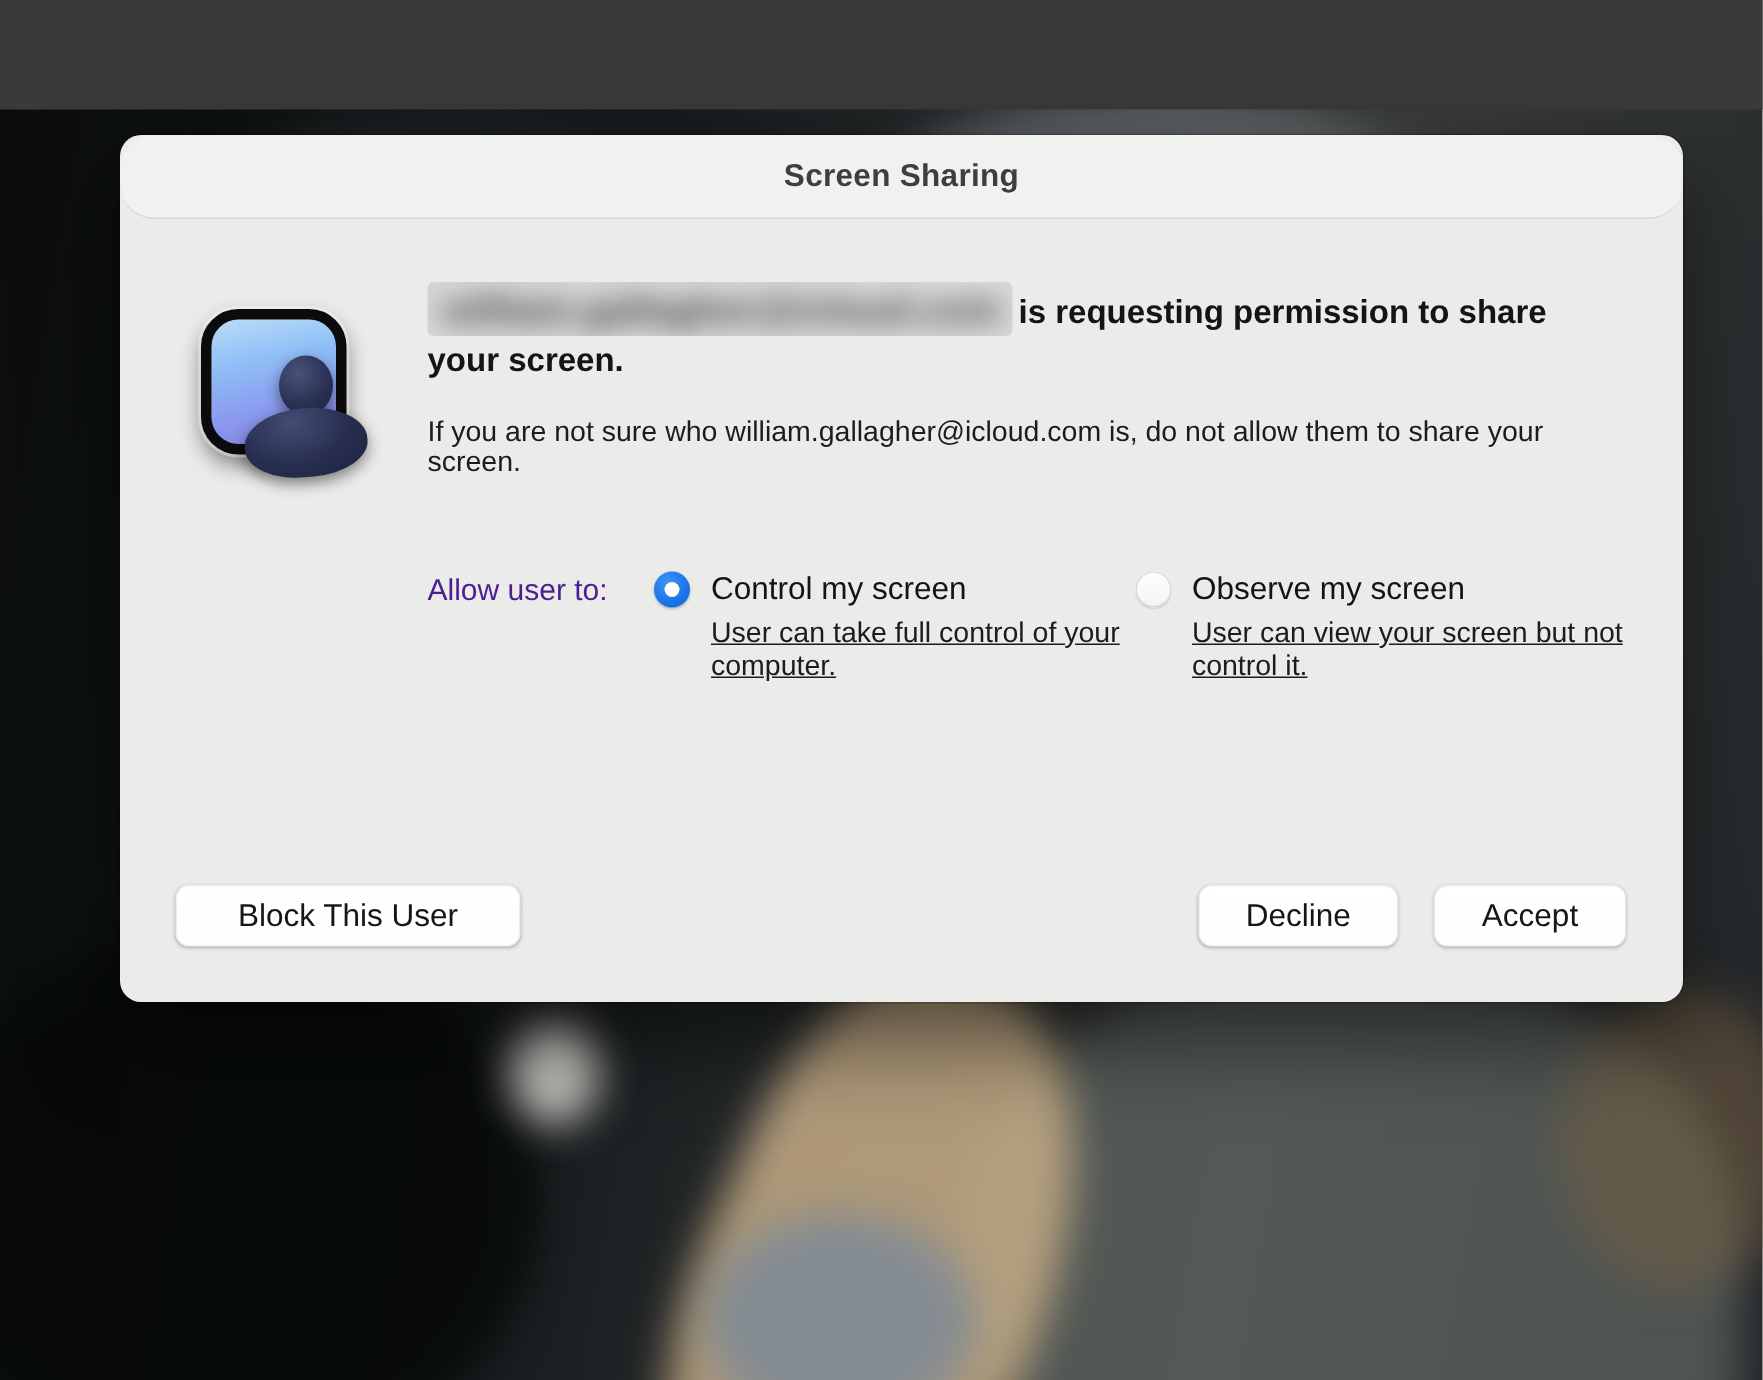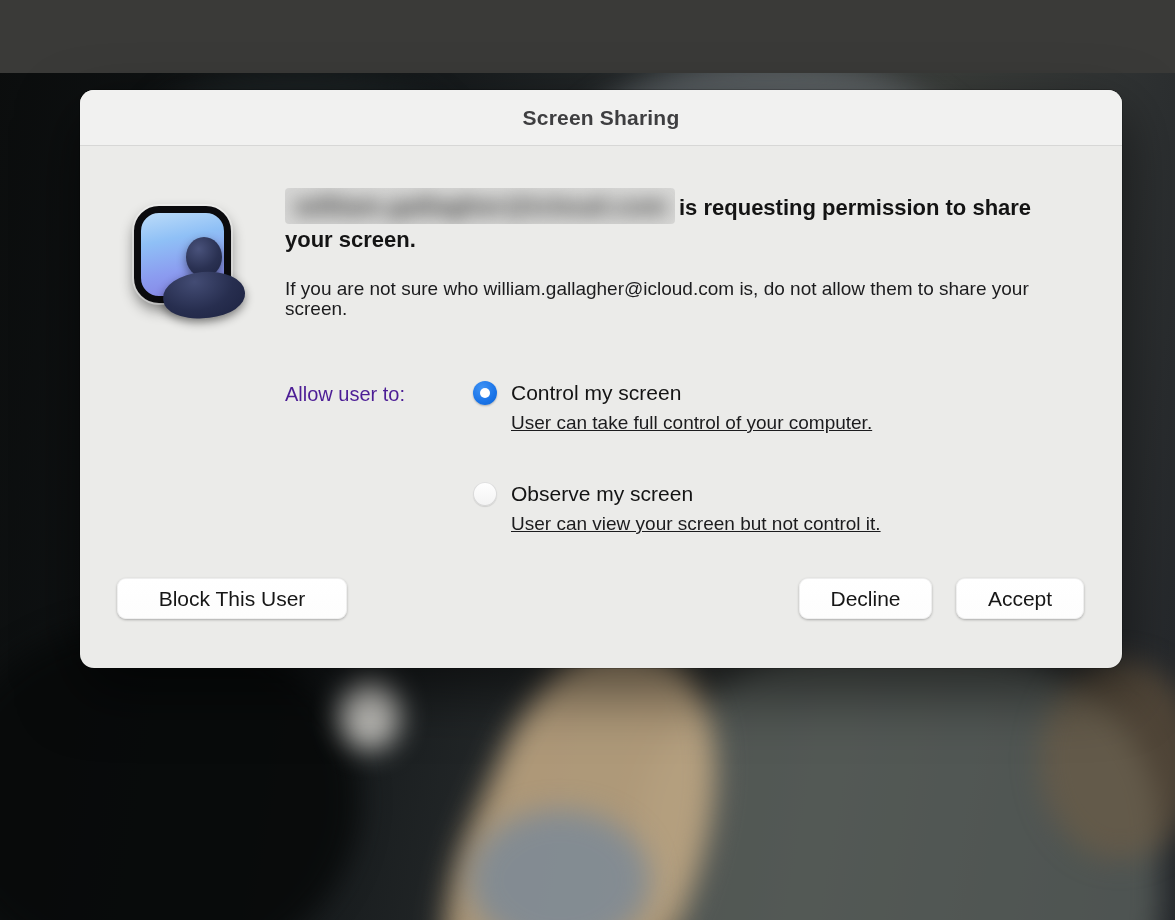--- a/index.html
+++ b/index.html
@@ -24,21 +24,21 @@
 
   
   .menubar { position:absolute; left:0; top:0; width:1175px; height:73px;
     background:#3a3a38; }
 
   
   .dialog { position:absolute; left:80px; top:90px; width:1042px; height:578px;
     background:#ebebe9; border-radius:14px;
     box-shadow:0 24px 60px rgba(0,0,0,.55), 0 0 0 1px rgba(0,0,0,.18); overflow:hidden; }
   .titlebar { height:56px; background:#f1f1f0; border-bottom:1px solid #d7d7d6;
-    display:flex; align-items:center; justify-content:center; }
+    display:flex; align-items:center; justify-content:center;border-radius:23px; }
   .titlebar h1 { font-size:21px; font-weight:bold; color:#3e3e40; letter-spacing:.2px; }
 
   .content { position:relative; height:521px; padding:42px 38px 0 205px; }
 
   
   .app-icon { position:absolute; left:50px; top:55px; width:116px; height:116px; }
   .icon-square { position:absolute; left:4px; top:5px; width:97px; height:97px;
     border:7px solid #0b0b0e; border-radius:25px;
     background:linear-gradient(168deg,#bcdcf9 0%, #8fc0f6 32%, #8b9cf0 66%, #8580e2 100%);
     box-shadow:0 0 0 2px rgba(255,255,255,.4), 0 7px 14px rgba(0,0,0,.45); }
@@ -58,36 +58,36 @@
     background:linear-gradient(90deg, rgba(175,175,175,.35), rgba(160,160,160,.25)); }
   .redacted span { display:block; filter:blur(9px); color:#3c3c3c; font-size:26px;
     font-weight:bold; white-space:nowrap; padding:2px 10px; }
 
   .body-text { width:790px; margin-top:23px; font-size:19px; color:#1c1c1e;
     line-height:20px; }
 
   
   .allow-row { display:flex; margin-top:62px; }
   .allow-label { width:188px; font-size:20px; color:#4c1d95; padding-top:2px; }
-  .options { display:flex; flex-direction:column; }
+  .options { display:flex; flex-direction:row; }
   .option { margin-bottom:48px; }
   .option-main { display:flex; align-items:center; cursor:default; }
   .radio { width:24px; height:24px; border-radius:50%; margin-right:14px; position:relative;
     flex:0 0 auto; }
   .radio.on { background:radial-gradient(circle at 38% 30%, #3f93f5 0%, #1a74e8 60%, #1264cf 100%);
     box-shadow:0 1px 2px rgba(0,0,0,.25); }
   .radio.on::after { content:""; position:absolute; left:7px; top:7px; width:10px; height:10px;
     border-radius:50%; background:#fff; }
   .radio.off { background:linear-gradient(#ffffff,#f3f3f3);
     box-shadow:inset 0 0 0 1px rgba(0,0,0,.12), 0 1px 1px rgba(0,0,0,.12); }
   .option-label { font-size:21px; color:#141414; }
   .option-desc { margin:7px 0 0 38px; font-size:19px; color:#1c1c1e;text-decoration:underline; }
 
   
-  .btn-row { position:absolute; left:37px; right:38px; bottom:48px;
+  .btn-row { position:absolute; left:37px; right:38px; bottom:36px;
     display:flex; align-items:flex-end; }
   .btn { height:41px; background:linear-gradient(#ffffff,#fdfdfd); border-radius:9px;
     border:1px solid rgba(0,0,0,.06);
     box-shadow:0 1px 2.5px rgba(0,0,0,.28); font-size:21px; color:#161616;
     display:flex; align-items:center; justify-content:center; cursor:default;
     font-family:"Liberation Sans", sans-serif; }
   .btn-block   { width:230px; }
   .btn-decline { width:133px; margin-left:auto; }
   .btn-accept  { width:128px; margin-left:24px; }
 </style>

